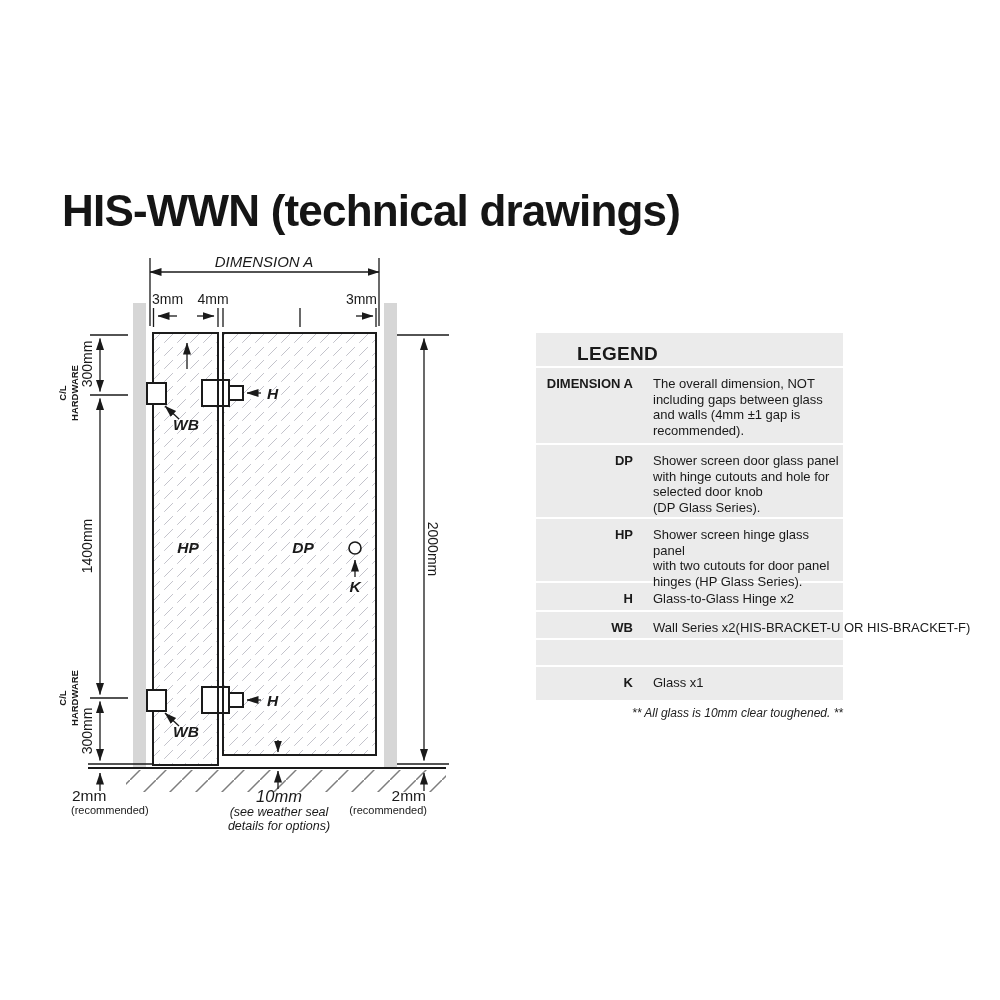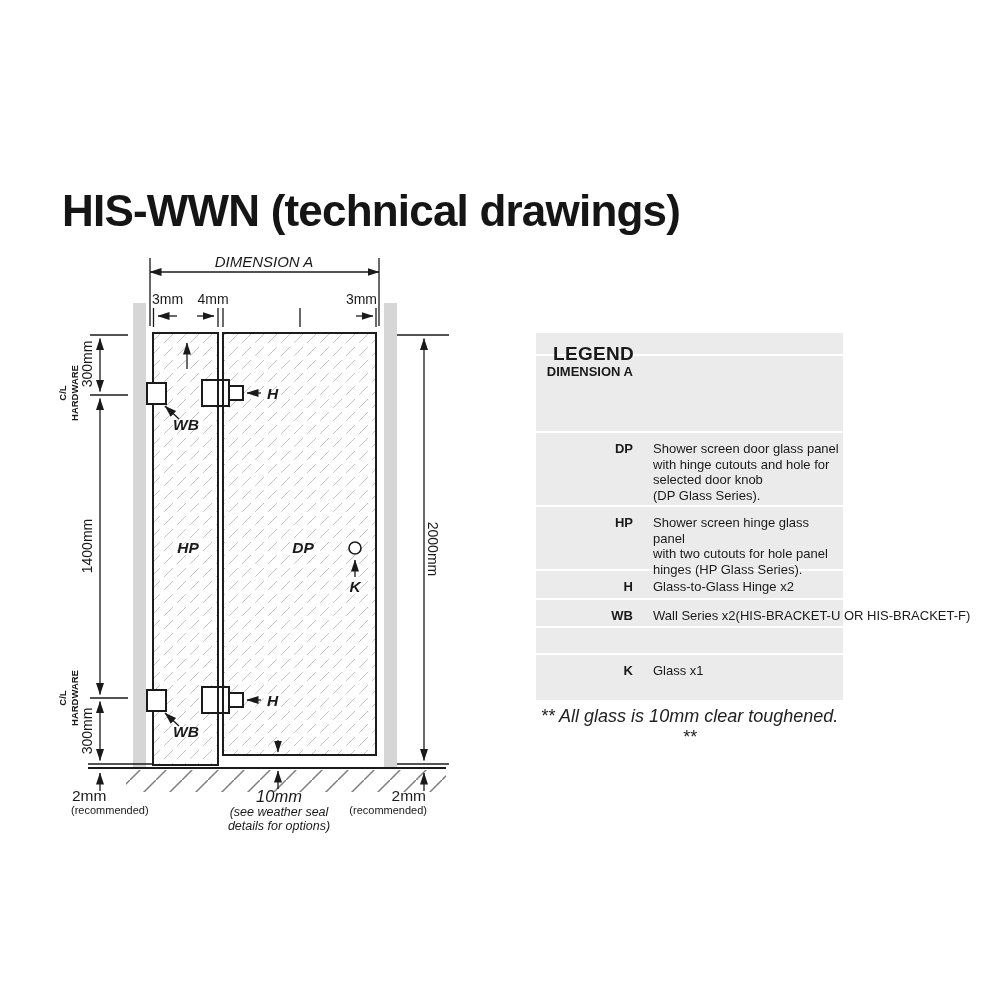--- a/index.html
+++ b/index.html
@@ -36,42 +36,42 @@
   .t125i{font-size:12.5px;font-style:italic;}
   .t165i{font-size:16.5px;font-style:italic;}
   .cl{font-size:9.5px;font-weight:bold;}
   .bi{font-weight:bold;font-style:italic;font-size:15.5px;}
 
   .legend{
     position:absolute;left:536px;top:333px;width:307px;height:367px;
     background:var(--legendbg);box-sizing:border-box;
   }
   .legend-head{
-    height:21px;box-sizing:border-box;padding:10px 0 0 17px;
-    font-size:19px;font-weight:bold;letter-spacing:0.3px;
+    height:33px;box-sizing:border-box;padding:10px 0 0 17px;
+    font-size:19px;font-weight:bold;letter-spacing:0.3px;margin-left:24px;
   }
   .legend-row{
     display:grid;grid-template-columns:97px 1fr;
     border-top:2px solid #ffffff;box-sizing:border-box;
   }
   .legend-row .term{
     text-align:right;font-weight:bold;font-size:13px;padding-top:8px;
     line-height:15.5px;
   }
   .legend-row .desc{
     font-size:13px;line-height:15.5px;padding:8px 0 0 20px;
     white-space:pre-line;
   }
   .row-h77{height:77px;} .row-h74{height:74px;} .row-h64{height:64px;}
   .row-h29{height:29px;} .row-h28{height:28px;} .row-h27{height:27px;}
   .row-h35{height:35px;}
   .nowrap .desc{white-space:nowrap;overflow:visible;}
   .legend-foot{
-    position:absolute;left:536px;top:706px;width:307px;text-align:center;
-    font-style:italic;font-size:18px;color:#222;
+    position:absolute;left:536px;top:706px;width:307px;text-align:right;
+    font-style:italic;font-size:12px;color:#222;
   }
 </style>
 </head>
 <body>
 
 <h1 class="page-title">HIS-WWN (technical drawings)</h1>
 
 <svg width="520" height="1000" viewBox="0 0 520 1000">
   <defs>
     <marker id="ah" viewBox="0 0 12 10" refX="11.5" refY="5" markerWidth="12" markerHeight="10" markerUnits="userSpaceOnUse" orient="auto-start-reverse">
@@ -198,32 +198,36 @@
   <text x="279" y="816" text-anchor="middle" class="t125i">(see weather seal</text>
   <text x="279" y="830" text-anchor="middle" class="t125i">details for options)</text>
   <text x="426" y="801" text-anchor="end" class="t155">2mm</text>
   <text x="427" y="814" text-anchor="end" class="t11">(recommended)</text>
 </svg>
 
 <div class="legend">
   <div class="legend-head">LEGEND</div>
   <div class="legend-row row-h77">
     <div class="term">DIMENSION A</div>
+    <div class="desc">The overall dimension, NOT
+including gaps between glass
+and walls (4mm ±1 gap is
+recommended).</div>
   </div>
   <div class="legend-row row-h74">
     <div class="term">DP</div>
     <div class="desc">Shower screen door glass panel
 with hinge cutouts and hole for
 selected door knob
 (DP Glass Series).</div>
   </div>
   <div class="legend-row row-h64">
     <div class="term">HP</div>
     <div class="desc">Shower screen hinge glass panel
-with two cutouts for hole panel
+with two cutouts for door panel
 hinges (HP Glass Series).</div>
   </div>
   <div class="legend-row row-h29">
     <div class="term">H</div>
     <div class="desc">Glass-to-Glass Hinge x2</div>
   </div>
   <div class="legend-row row-h28 nowrap">
     <div class="term">WB</div>
     <div class="desc">Wall Series x2(HIS-BRACKET-U OR HIS-BRACKET-F)</div>
   </div>

